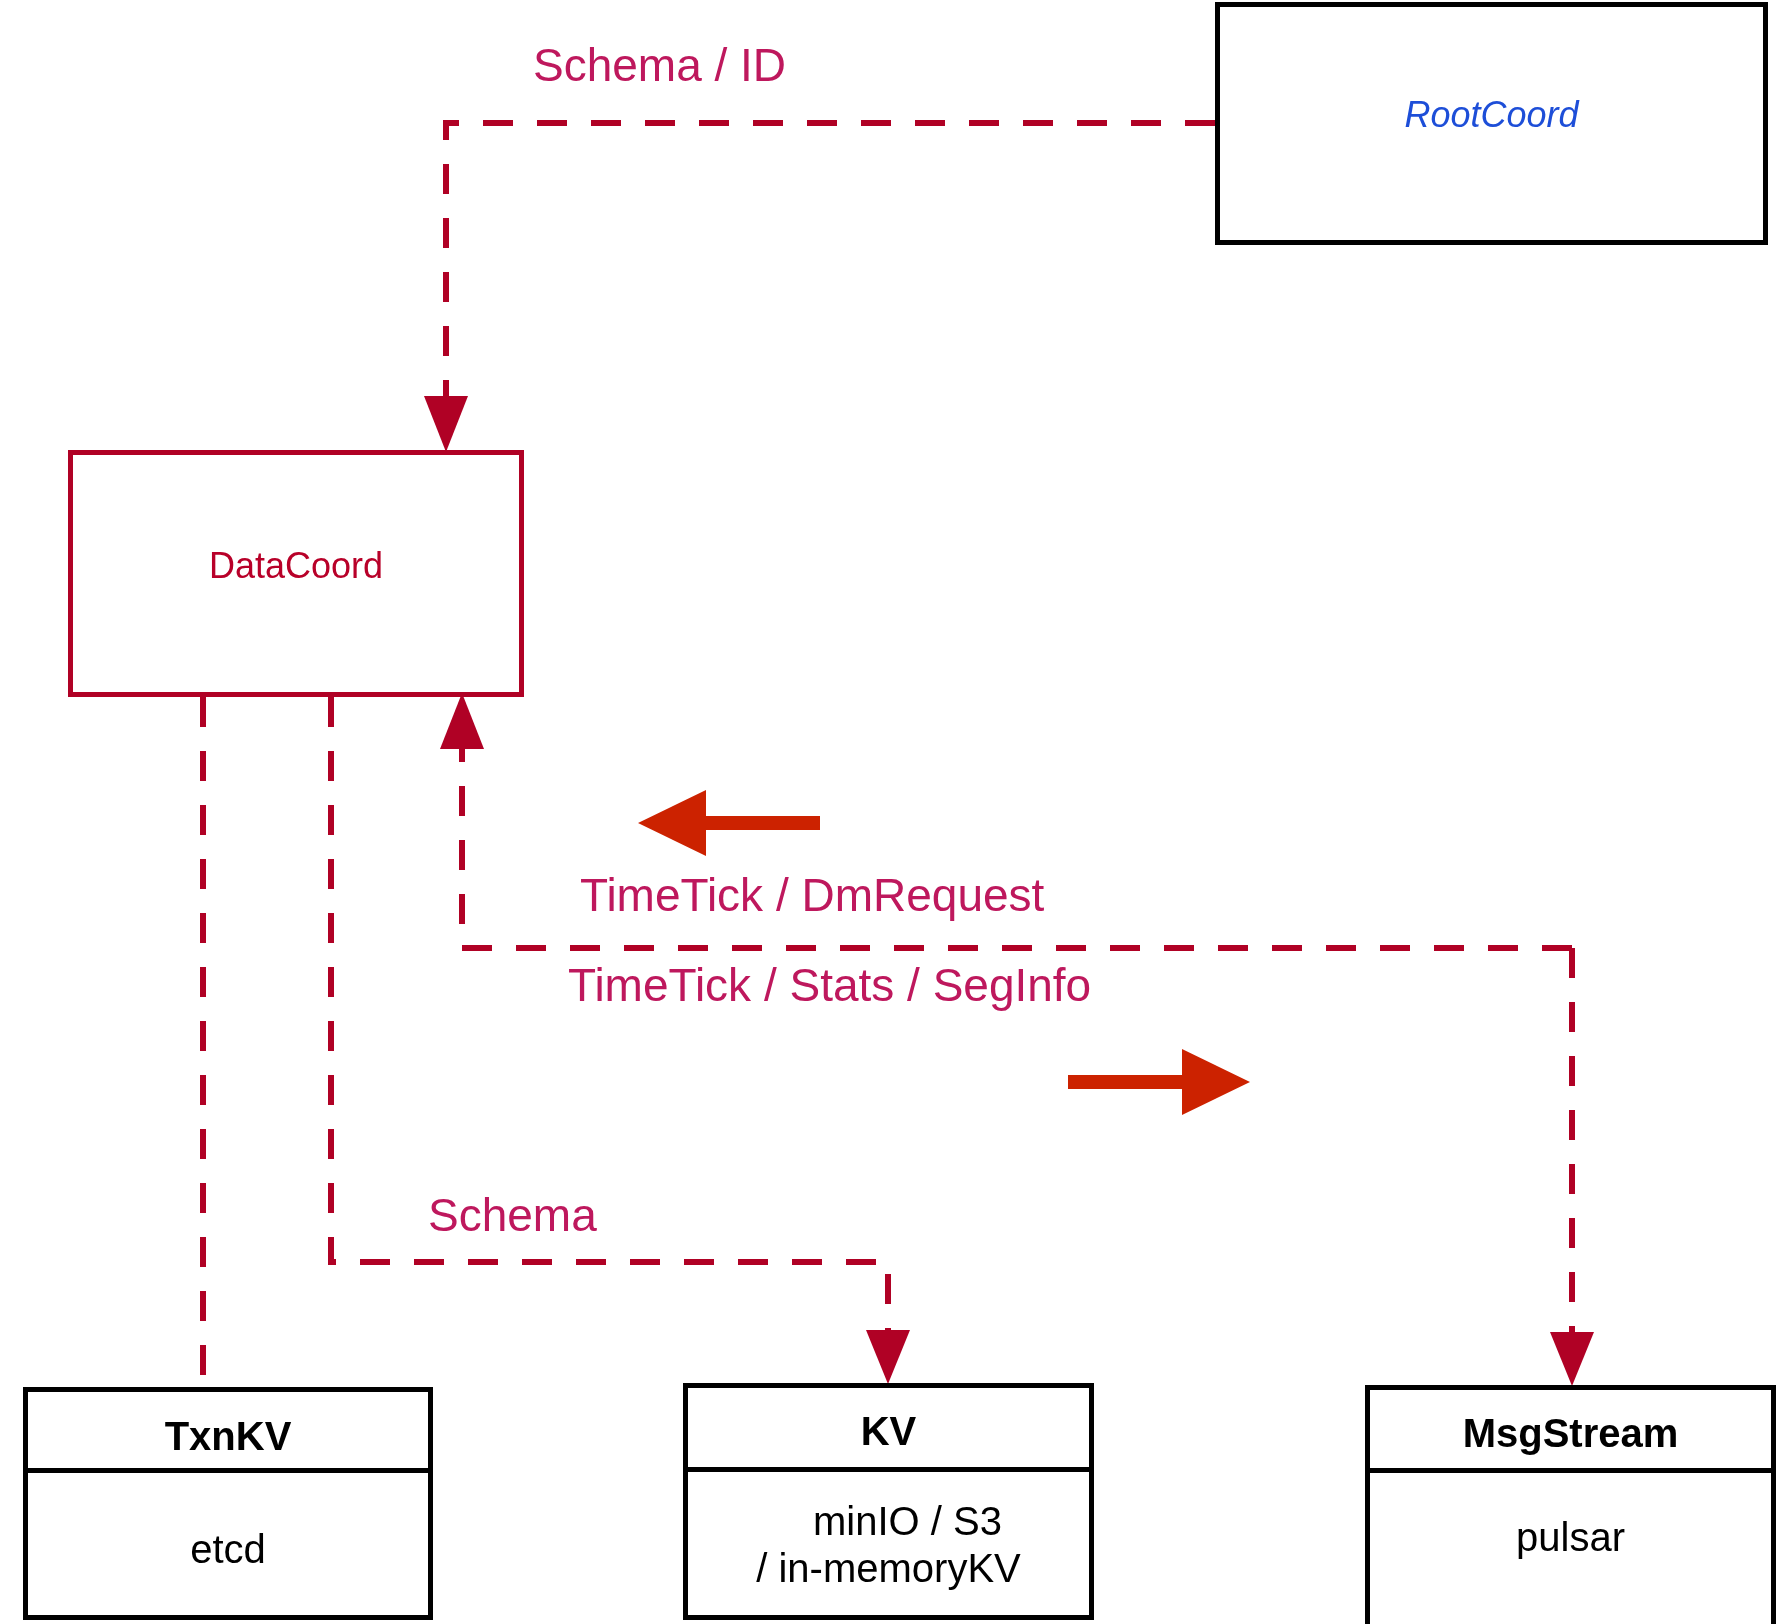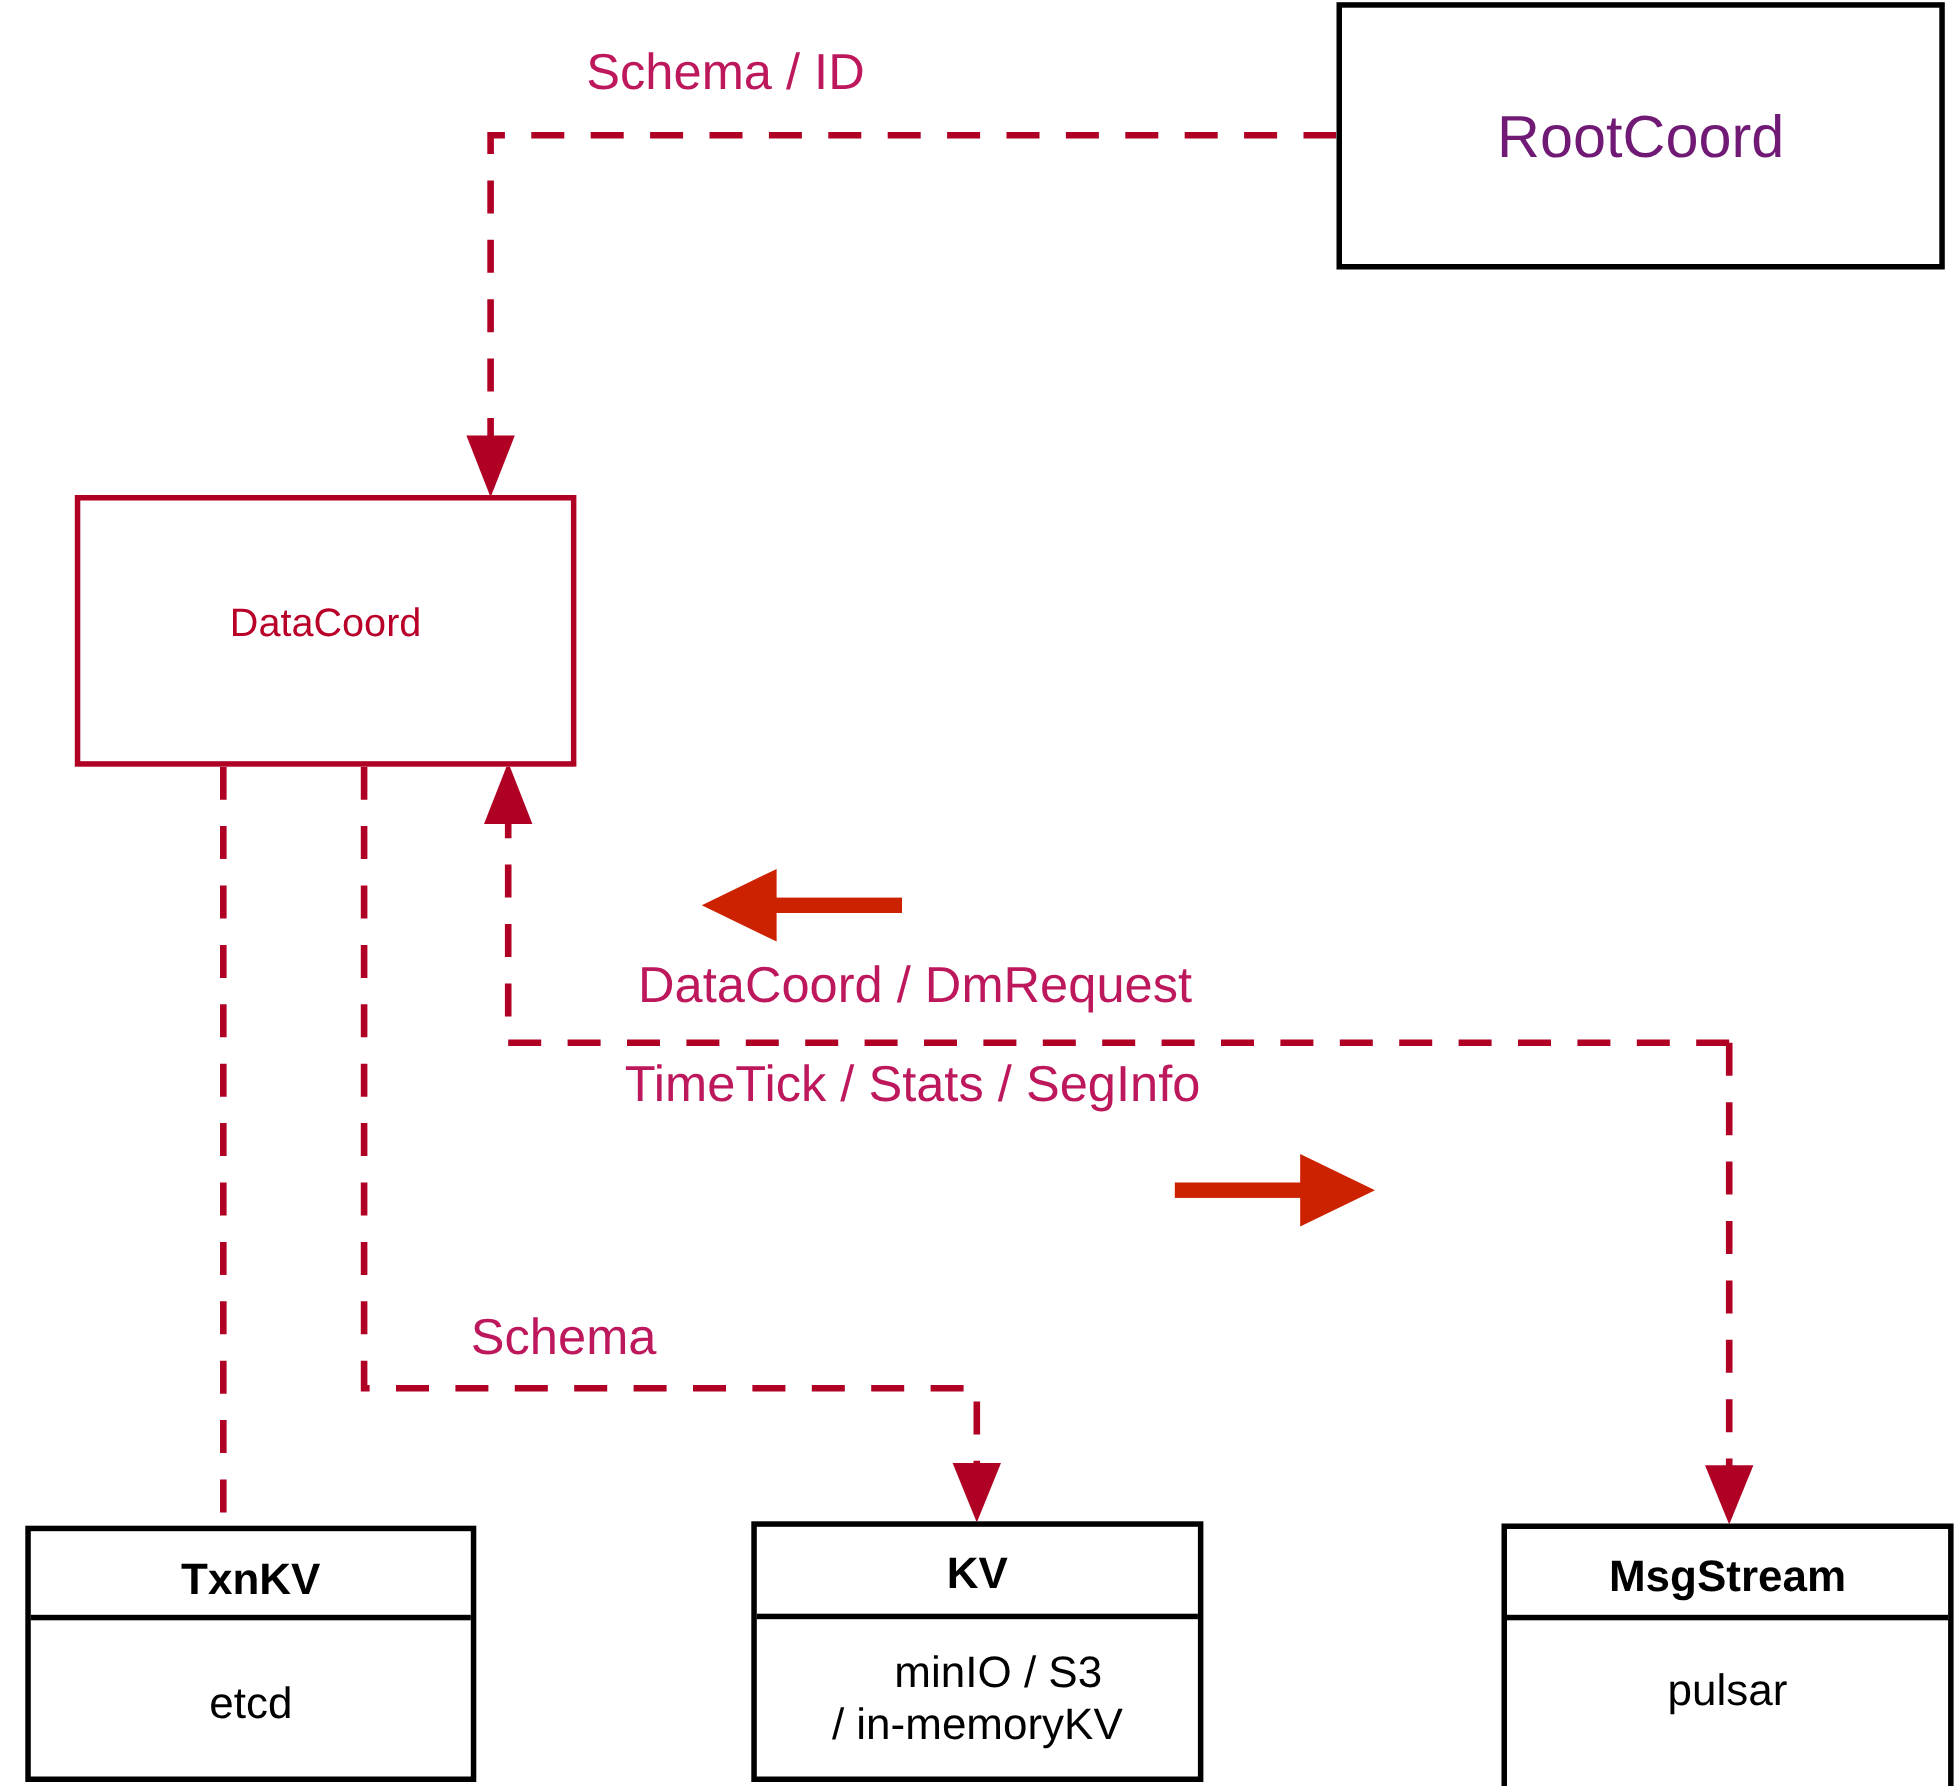--- a/index.html
+++ b/index.html
@@ -37,23 +37,24 @@
     border: 5px solid #b00125;
   }
   .node-label {
     position: absolute;
     left: 0;
     right: 0;
     text-align: center;
     white-space: nowrap;
   }
   .title-plain {
-    font-size: 54px;
+    font-size: 36px;
     font-weight: normal;
-    color: #701a75;
+    color: #1d4ed8;
+    font-style: italic;
   }
   .title-plain-red {
     font-size: 36px;
     font-weight: normal;
     color: #b80029;
   }
   .title-bold {
     font-size: 40px;
     font-weight: bold;
     color: #000000;
@@ -116,21 +117,21 @@
     </g>
 
     <g>
       <rect x="1068" y="1075" width="120" height="14" fill="#cc2200"></rect>
       <path d="M 1250 1082 L 1182 1049 L 1182 1115 Z" fill="#cc2200"></path>
     </g>
   </svg>
 
   <div class="edge-label" style="left:533px; top:38px;">Schema / ID</div>
 
-  <div class="edge-label" style="left:580px; top:868px;">DataCoord / DmRequest</div>
+  <div class="edge-label" style="left:580px; top:868px;">TimeTick / DmRequest</div>
 
   <div class="edge-label" style="left:568px; top:958px;">TimeTick / Stats / SegInfo</div>
 
   <div class="edge-label" style="left:428px; top:1188px;">Schema</div>
 
   <div class="node node-black" style="left:1215px; top:2px; width:553px; height:243px;">
     <div class="node-label title-plain" style="top:87px;">RootCoord</div>
   </div>
 
   <div class="node node-red" style="left:68px; top:450px; width:456px; height:247px;">

